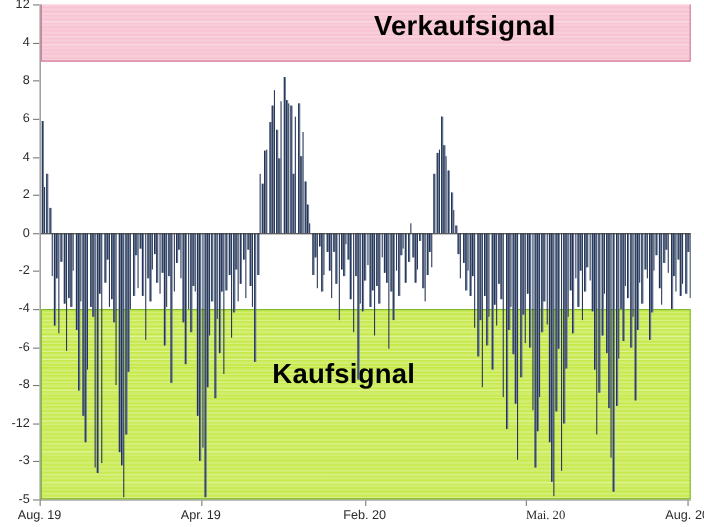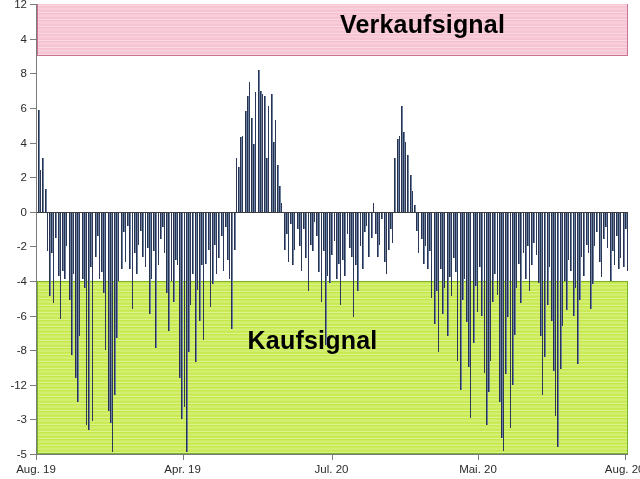--- a/index.html
+++ b/index.html
@@ -414,20 +414,20 @@
       </div>
     <div id="zero-line" style="top: 207.692px;"></div>
   </div>
 
   <div id="x-axis">
       <div class="xtick-mark" style="left:36.0px;"></div>
       <div class="xtick-label" style="left:36.0px;">Aug. 19</div>
       <div class="xtick-mark" style="left:182.6px;"></div>
       <div class="xtick-label" style="left:182.6px;">Apr. 19</div>
       <div class="xtick-mark" style="left:331.5px;"></div>
-      <div class="xtick-label" style="left:331.5px;">Jul. 20</div>
+      <div class="xtick-label" style="left:331.5px;">Feb. 20</div>
       <div class="xtick-mark" style="left:478.1px;"></div>
-      <div class="xtick-label" style="left:478px;">Mai. 20</div>
+      <div class="xtick-label" style="left:496px;font-family:Liberation Serif, serif;">Mai. 20</div>
       <div class="xtick-mark" style="left:624.7px;"></div>
       <div class="xtick-label" style="left:624.7px;">Aug. 20</div>
     </div>
 
 </div>
 
 </body></html>

